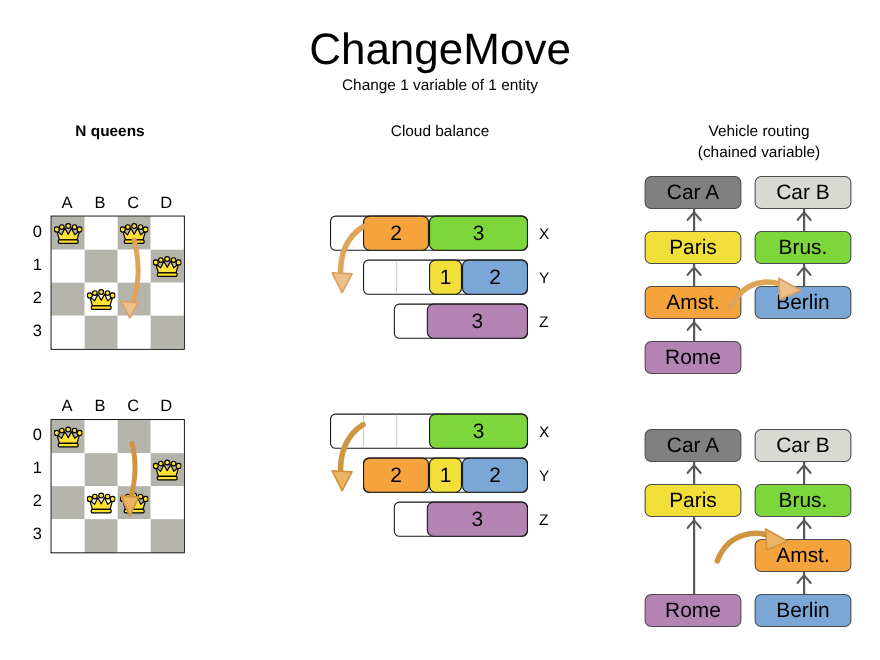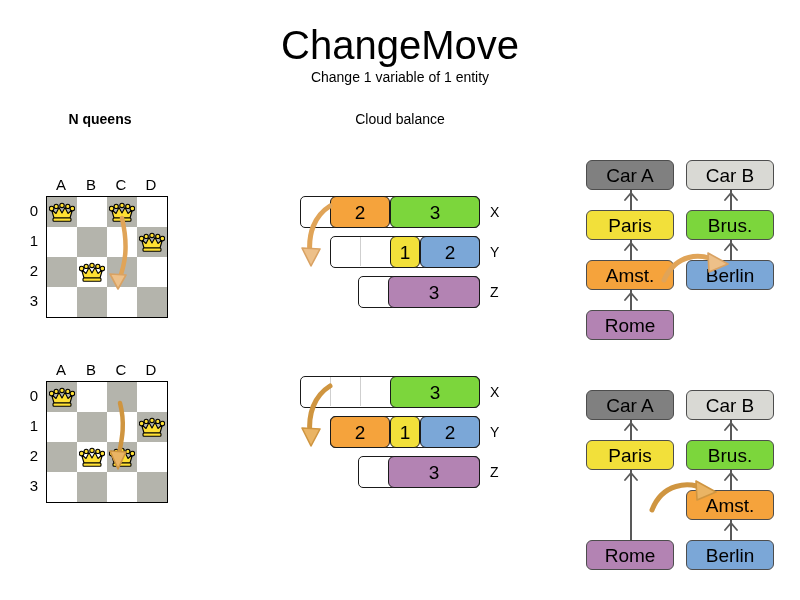--- a/index.html
+++ b/index.html
@@ -160,20 +160,22 @@
 </style>
 </head>
 <body>
 
 <div id="page-title">ChangeMove</div>
 <div id="page-subtitle">Change 1 variable of 1 entity</div>
 
 <div id="sect-queens" class="section-header">N queens</div>
 <div id="sect-cloud" class="section-header">Cloud balance</div>
 <div id="sect-routing" class="section-header">
+  <div>Vehicle routing</div>
+  <div>(chained variable)</div>
 </div>
 
 <div class="board-wrap" id="board-before" style="left:46px; top:196px;">
   <div class="col-labels">
       <span style="left: 0px;">A</span>
       <span style="left: 30px;">B</span>
       <span style="left: 60px;">C</span>
       <span style="left: 90px;">D</span>
     </div>
   <div class="row-labels">

